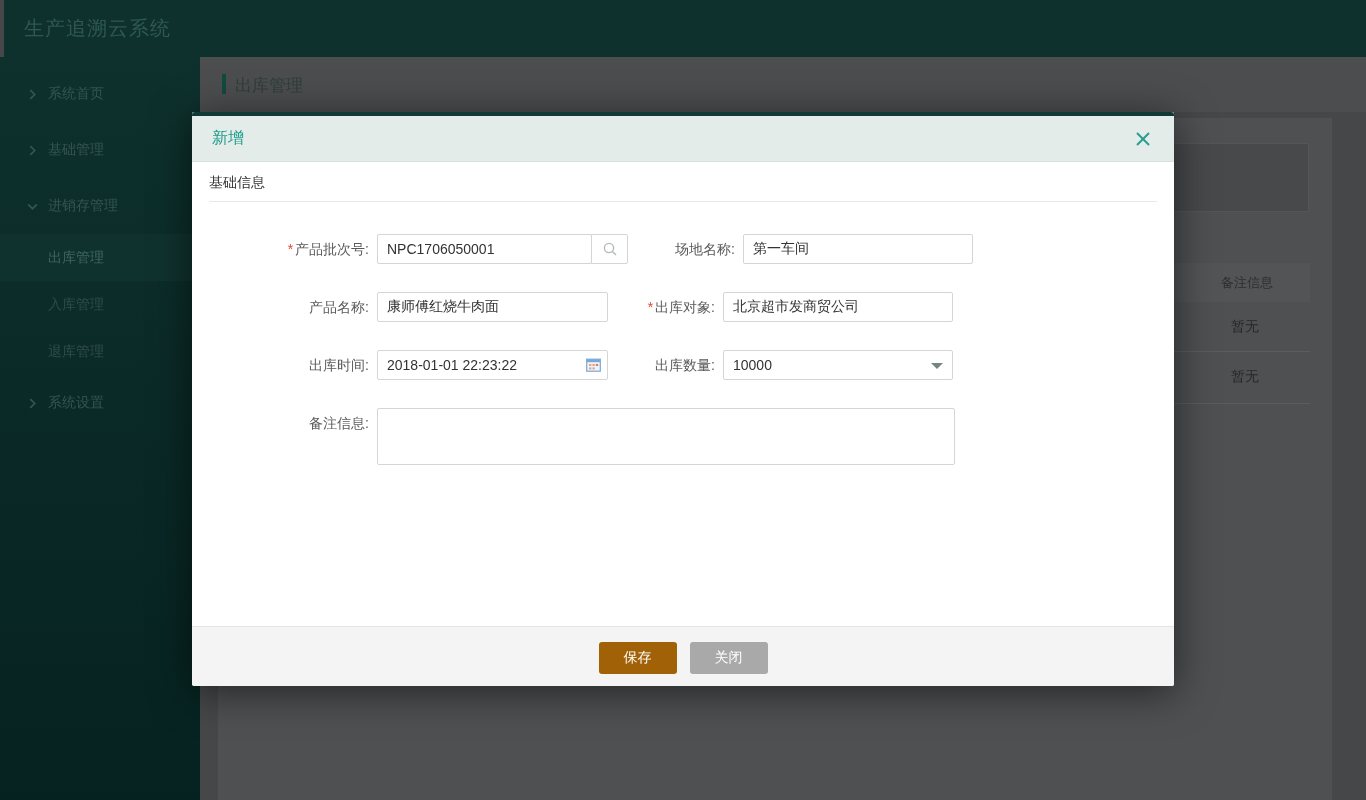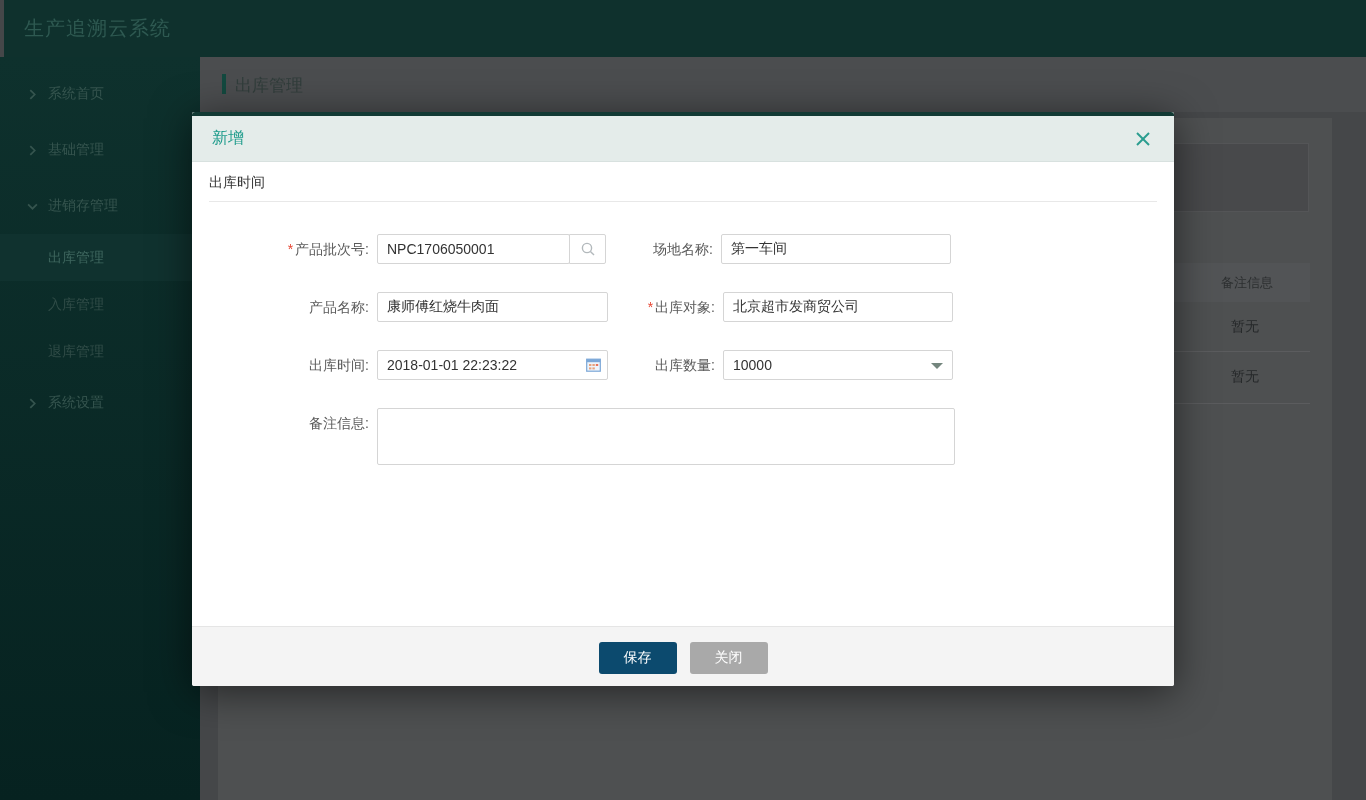--- a/index.html
+++ b/index.html
@@ -62,41 +62,41 @@
     border-bottom:1px solid #e8e8e8; font-size:14px; color:#333; }
   .form { margin-top:32px; }
   .frow { display:flex; margin-bottom:20px; align-items:flex-start;margin-top:28px; }
   .lbl { width:185px; padding-right:8px; text-align:right; font-size:14px;
     color:#5a5a5a; line-height:30px; flex:0 0 auto; white-space:nowrap; }
   .req { color:#e64330; margin-right:2px; }
   .fld { display:flex; }
   .inp { height:30px; border:1px solid #d5d5d5; border-radius:2px;
     font-size:14px; color:#333; padding:0 9px;
     font-family:"Liberation Sans","DejaVu Sans",sans-serif; background:#fff; }
-  .w193 { width:193px; } .w231 { width:231px; } .w230 { width:230px; }
+  .w193 { width:215px; } .w231 { width:231px; } .w230 { width:230px; }
   .addon { width:37px; height:30px; border:1px solid #d5d5d5; margin-left:-1px;
     border-radius:0 2px 2px 0; display:flex; align-items:center;
     justify-content:center; background:#fff; cursor:pointer; }
   .has-icon { position:relative; }
   .has-icon .inp { padding-right:36px; }
   .cal-icon { position:absolute; right:7px; top:8px; width:15px; height:14px;
     cursor:pointer; }
   .dd-arrow { position:absolute; right:10px; top:13px; width:0; height:0;
     border-left:6px solid transparent; border-right:6px solid transparent;
     border-top:6px solid #74867e; cursor:pointer; }
   .txtarea { width:578px; height:57px; border:1px solid #d5d5d5; border-radius:2px;
     resize:none; font-size:14px; color:#333; padding:5px 9px;
     font-family:"Liberation Sans","DejaVu Sans",sans-serif; }
   .modal-footer { height:60px; background:#f4f4f4; border-top:1px solid #e5e5e5;
     display:flex; justify-content:center; gap:13px; padding-top:15px;
     border-radius:0 0 3px 3px; }
   .btn { width:78px; height:32px; border:none; border-radius:3px; font-size:14px;
     color:#fff; cursor:pointer;
     font-family:"Liberation Sans","DejaVu Sans",sans-serif; }
-  .btn-save { background:#0c4a6e; }
+  .btn-save { background:#a16207; }
   .btn-close { background:#a9a9a9; }
 </style>
 </head>
 <body>
 
 <div class="topbar">
   <div class="brand">生产追溯云系统</div>
 </div>
 
 <div class="sidebar">
@@ -162,21 +162,21 @@
     <div class="modal-title">新增</div>
     <div class="modal-close">
       <svg width="16" height="16" viewBox="0 0 16 16">
         <line x1="2" y1="2" x2="14" y2="14" stroke="#2a9d8f" stroke-width="2"></line>
         <line x1="14" y1="2" x2="2" y2="14" stroke="#2a9d8f" stroke-width="2"></line>
       </svg>
     </div>
   </div>
 
   <div class="modal-body">
-    <div class="section-head">出库时间</div>
+    <div class="section-head">基础信息</div>
 
     <div class="form">
 
       <div class="frow">
         <div class="lbl">
           <span class="req">*</span><span>产品批次号:</span>
         </div>
         <div class="fld">
           <input class="inp w193" value="NPC1706050001" style="">
           <div class="addon">

